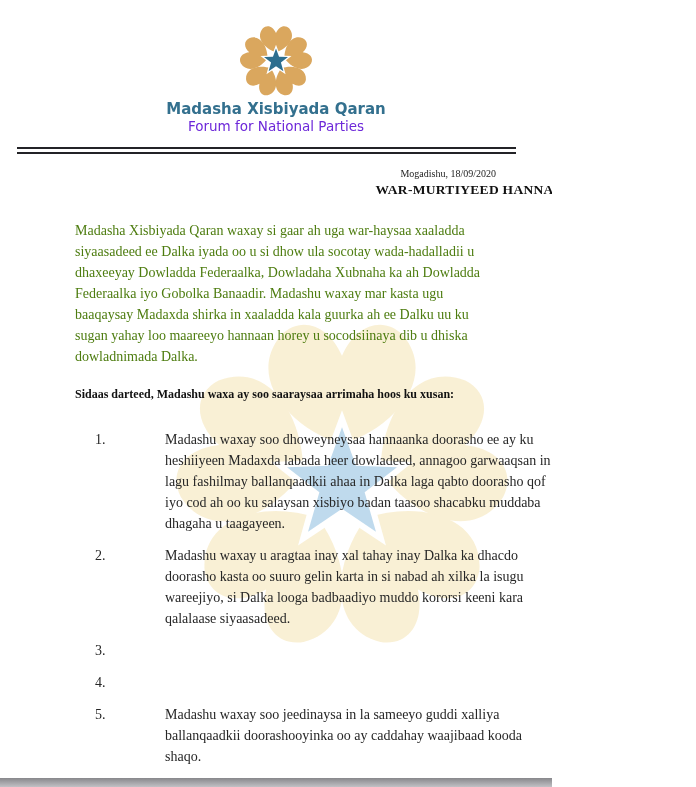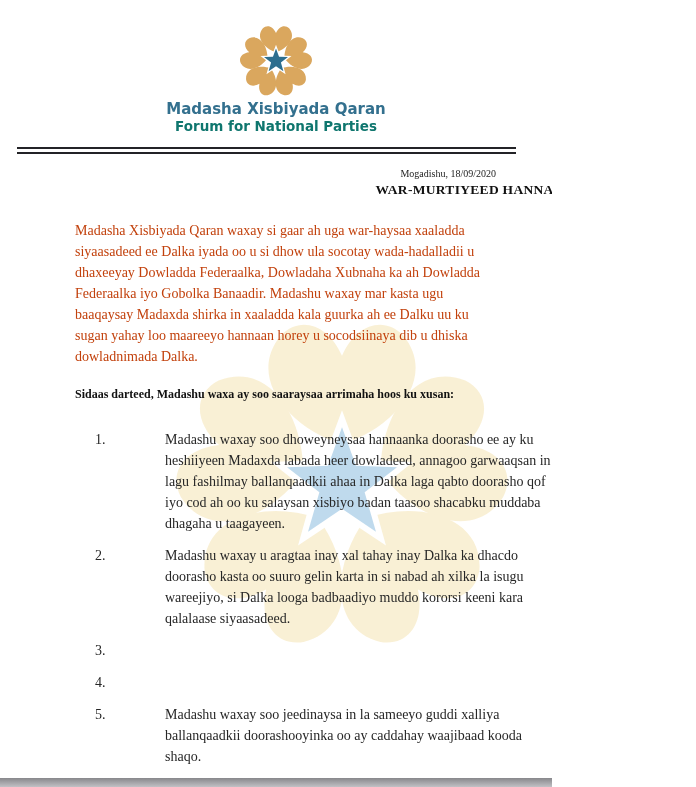--- a/index.html
+++ b/index.html
@@ -36,39 +36,39 @@
 
   .header { text-align: center; padding-top: 24px; }
   .logo-mark { display: block; margin: 0 auto; }
   .logo-title {
     font-family: "DejaVu Sans", "Liberation Sans", sans-serif;
     font-weight: bold; font-size: 15px; line-height: 18px;
     color: #33708e; margin-top: 2px;
   }
   .logo-subtitle {
     font-family: "DejaVu Sans", "Liberation Sans", sans-serif;
-    font-weight: bold; font-size: 13.5px; line-height: 16px;
-    color: #0f766e;
+    font-weight: normal; font-size: 13.5px; line-height: 16px;
+    color: #6d28d9;
   }
   .rule {
     margin: 13px 36px 0 17px; height: 3px;
     border-top: 2.5px solid #232327;
     border-bottom: 2.5px solid #232327;
   }
   .dateline {
     text-align: right; margin: 11px 56px 0 0;
     font-size: 10px; line-height: 17px; color: #222;
   }
   .doc-title {
     width: 666px; text-align: right; 
     font-weight: bold; font-size: 13.5px; letter-spacing: 0.3px; color: #111; padding-left: 32px;
   }
   .intro {
     margin: 22px 62px 4px 75px;
-    font-size: 14px; line-height: 21px; text-align: left; color: #c2410c;
+    font-size: 14px; line-height: 21px; text-align: left; color: #4d7c0f;
   }
   .list-heading {
     margin: 17px 62px 0 75px;
     font-weight: bold; font-size: 12px; line-height: 21px; color: #111;
   }
   .numbered-list { margin: 24px 0 0 0; padding: 0; }
   .list-item {
     display: flex; margin: 0 0 11px 0; padding-left: 95px;
     font-size: 14px; line-height: 21px; color: #262626;
   }

